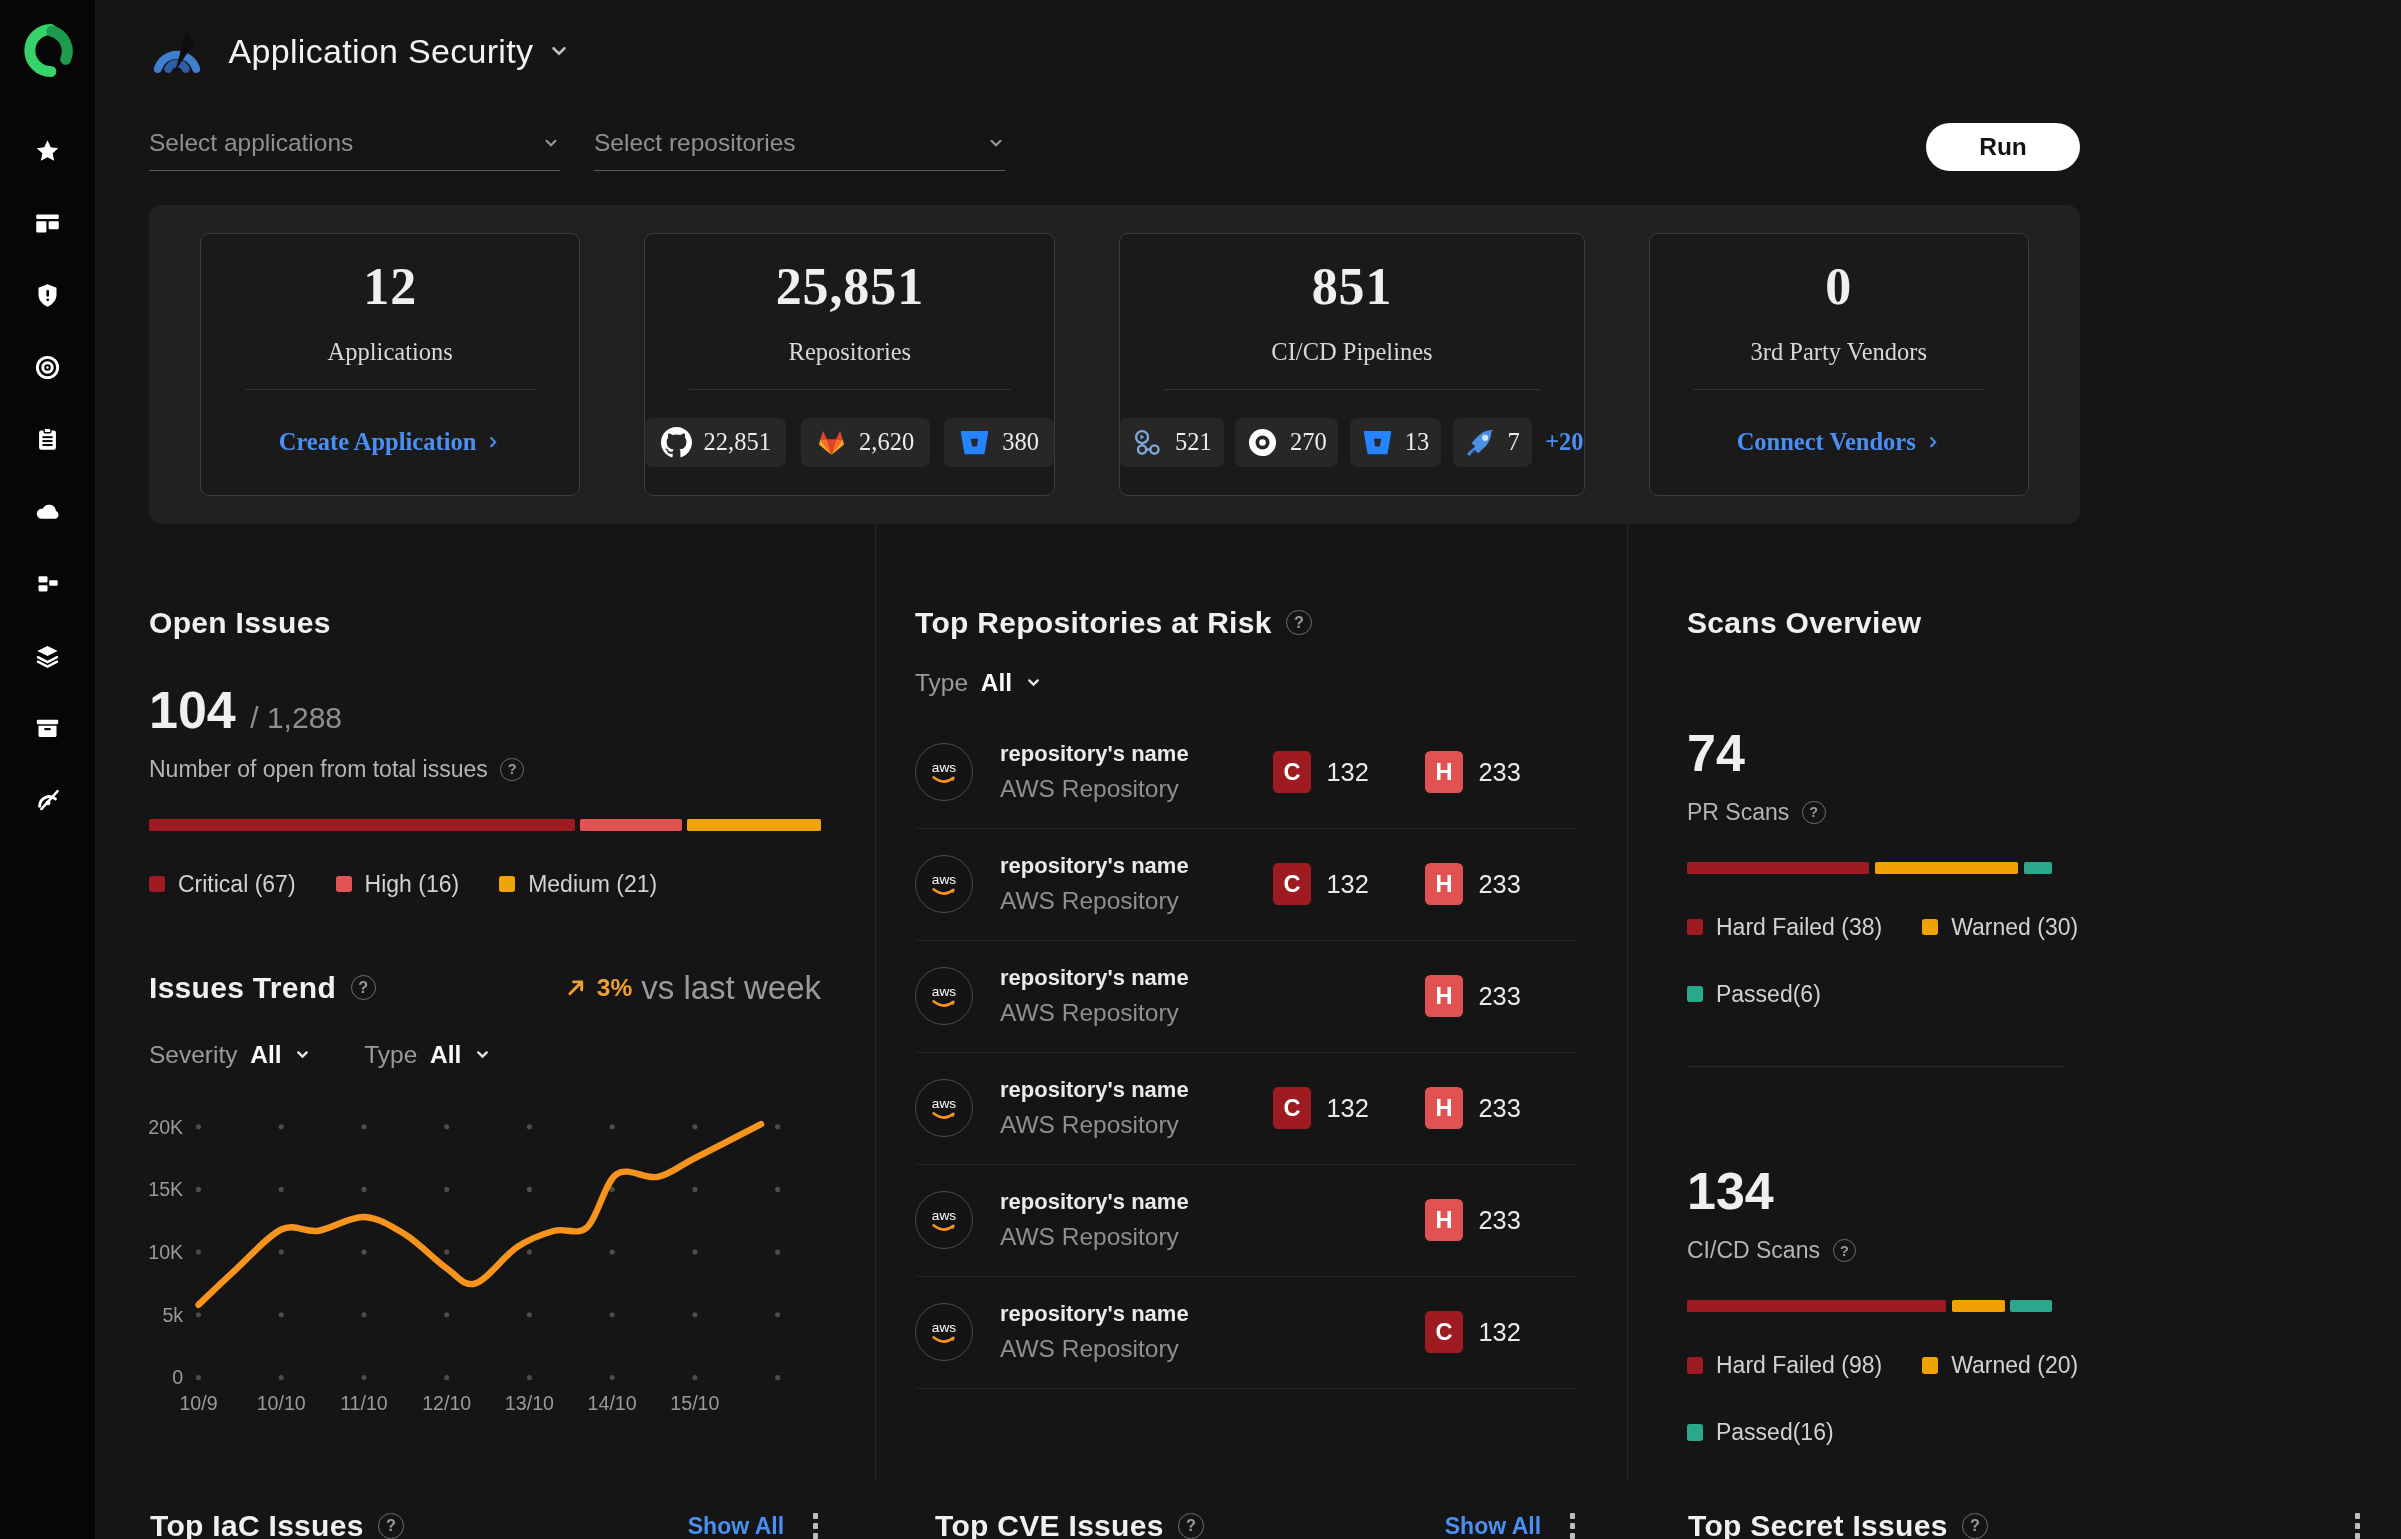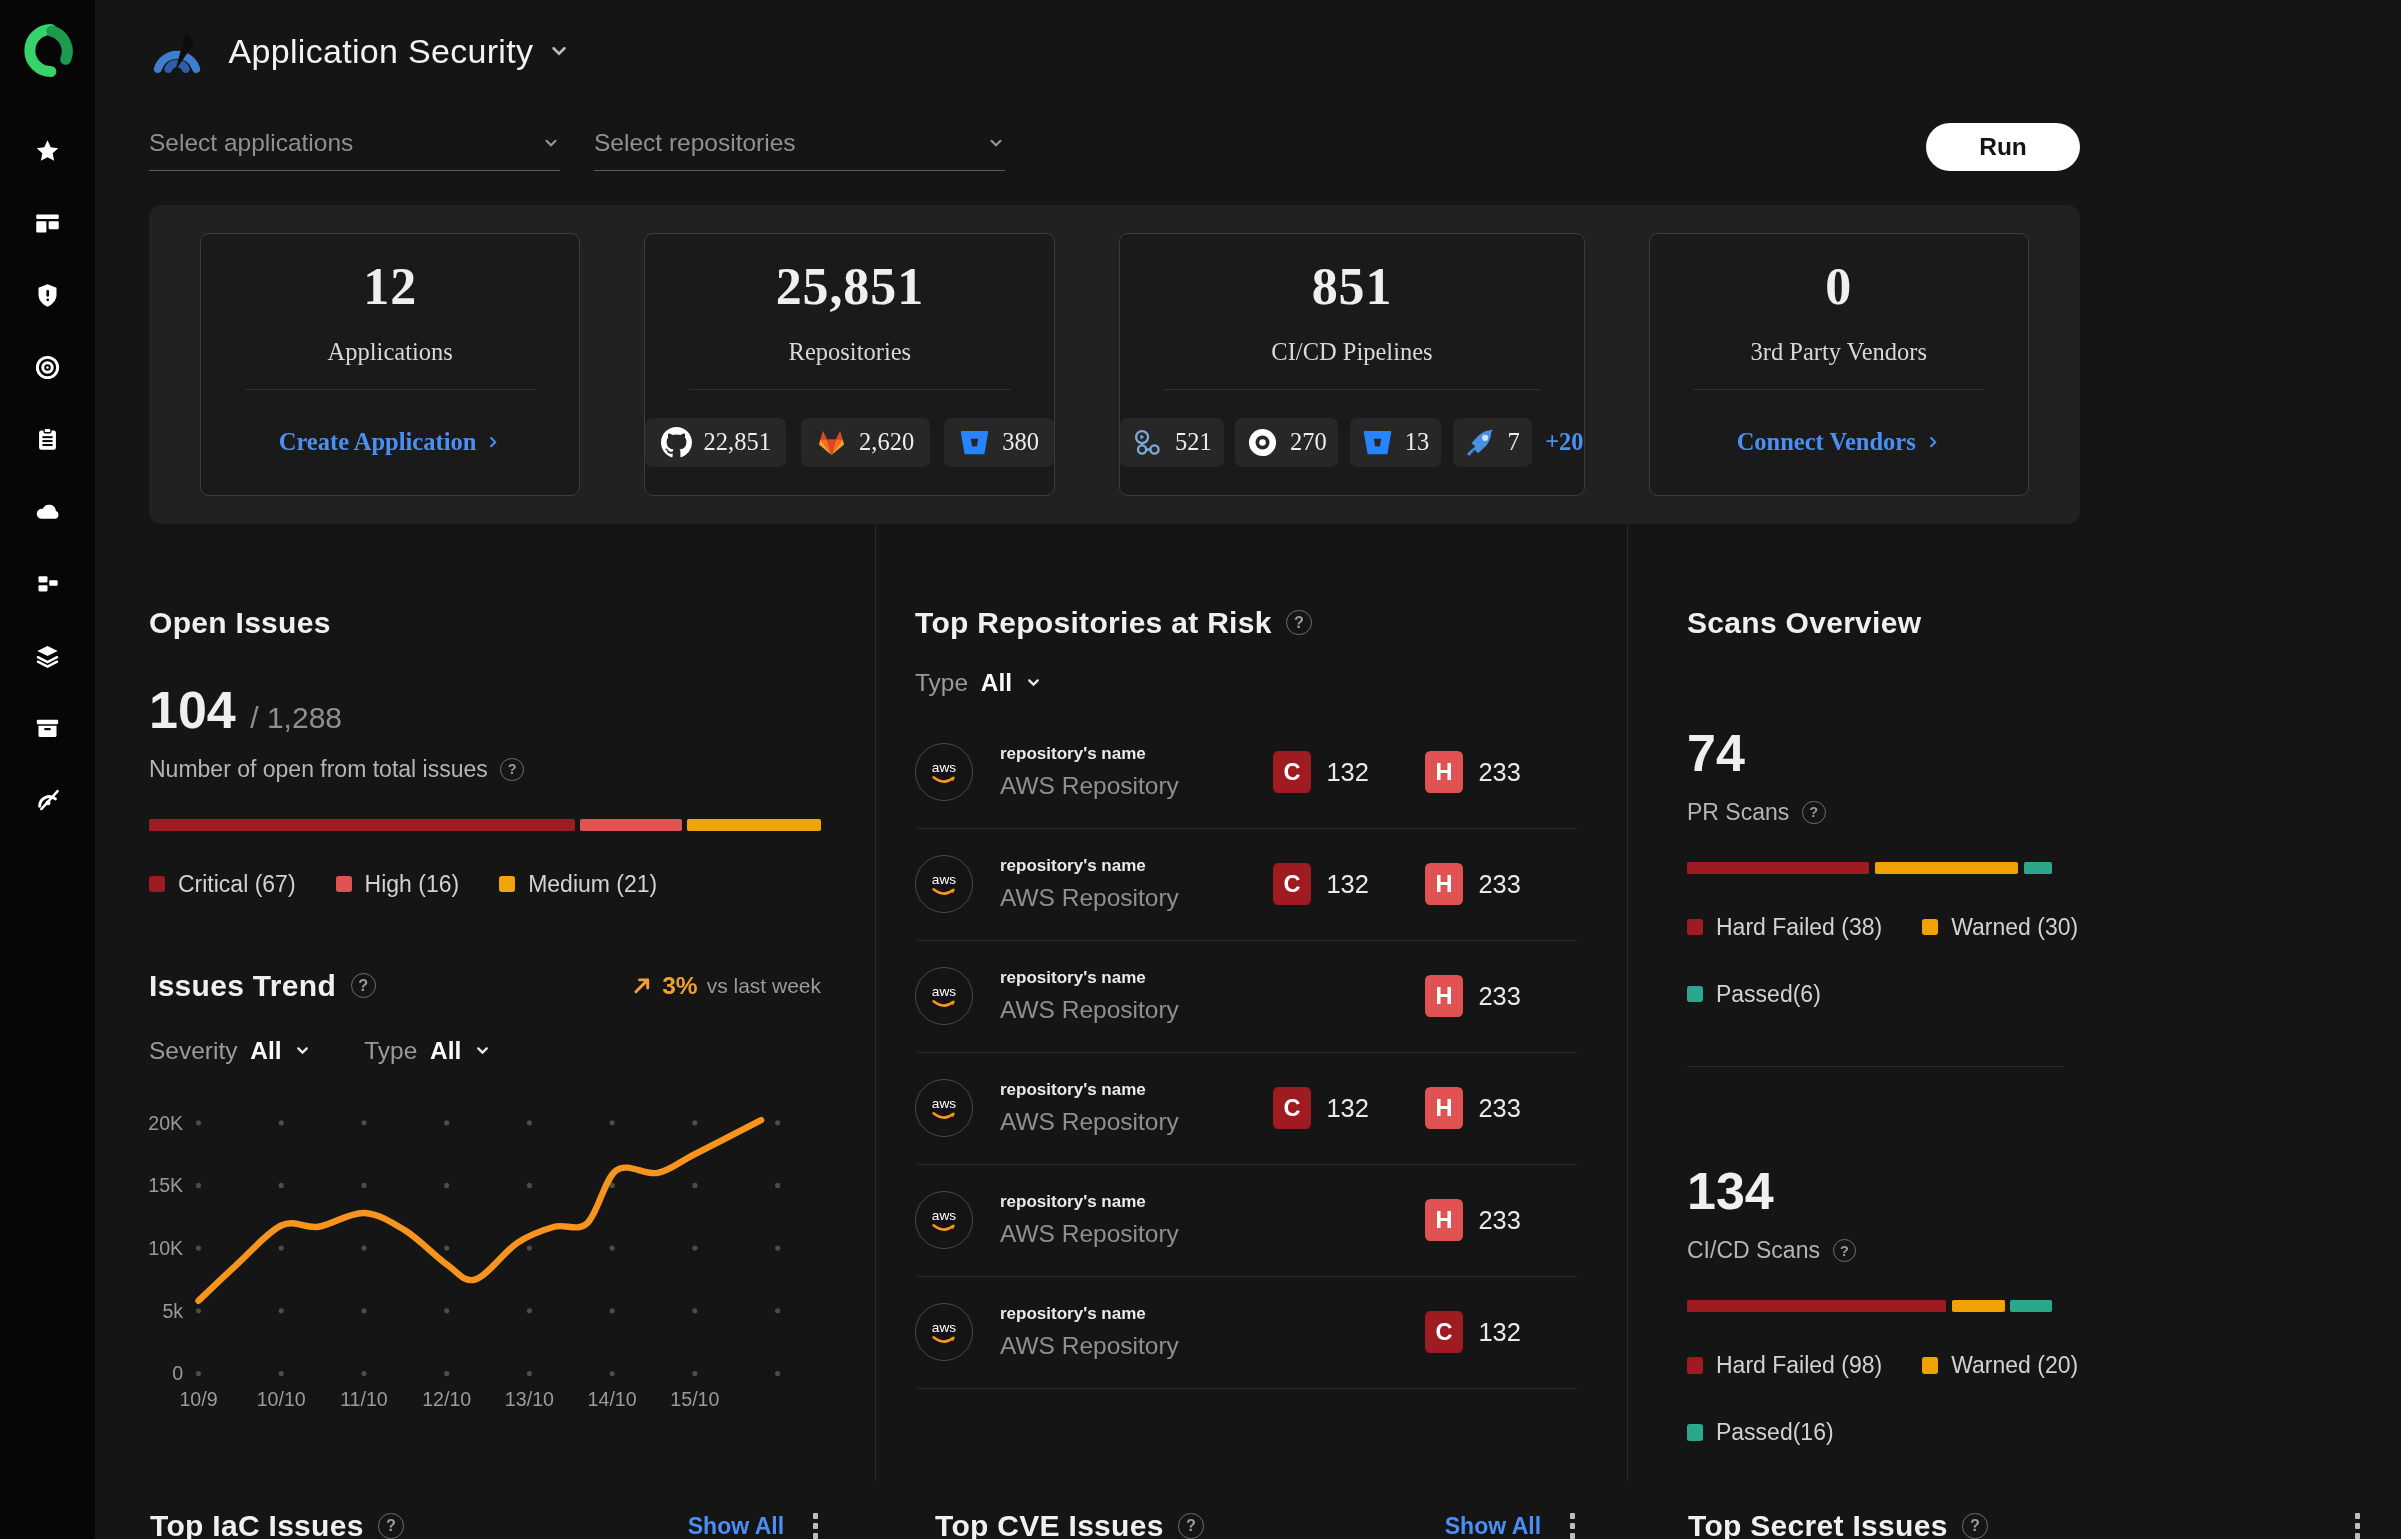--- a/index.html
+++ b/index.html
@@ -98,37 +98,37 @@
 
   .legend { display:flex; gap:40px; margin-top:40px; flex-wrap:wrap; }
   .legend-item { display:flex; align-items:center; font-size:23px; color:#d2d2d2; }
   .legend-item .sw { width:16.3px; height:16.3px; border-radius:2.7px; margin-right:12.7px; flex:none; }
 
   
   .trend-head { display:flex; align-items:center; margin-top:71px; }
   .trend-right { margin-left:auto; display:flex; align-items:center; gap:9px; }
   .trend-arrow { width:23.6px; height:23.6px; }
   .trend-delta { font-size:24.5px; font-weight:700; color:#f0a030; }
-  .trend-suffix { font-size:21px; color:#9a9a9a; }
+  .trend-suffix { font-size:33px; color:#9a9a9a; }
   .trend-filters { display:flex; gap:53px; margin-top:34px; align-items:center; }
   .filt { display:flex; align-items:center; gap:12.7px; cursor:pointer; }
   .filt-label { font-size:24.5px; color:#9a9a9a; }
   .filt-value { font-size:24.5px; font-weight:700; color:#fafafa; }
   .filt .chev { width:17px; height:17px; color:#e8e8e8; }
   .chart-wrap { margin-top:27px; }
 
   
   .type-filter { margin-top:29px; }
   .repo-list { margin-top:20px; }
   .repo-row { display:flex; align-items:center; height:112px; border-bottom:1.8px solid #242424; cursor:pointer; }
   .aws-avatar { width:58px; height:58px; border:1.8px solid #4b4b4b; border-radius:50%; background:#141414;
                 display:flex; align-items:center; justify-content:center; flex:none; }
   .aws-avatar svg { width:42px; height:42px; }
   .repo-texts { margin-left:27px; }
-  .repo-name { font-size:17px; font-weight:700; color:#eaeaea; }
+  .repo-name { font-size:22px; font-weight:700; color:#eaeaea; }
   .repo-sub { font-size:24.5px; color:#8f8f8f; margin-top:8.2px; }
   .badge-slots { margin-left:auto; display:flex; width:304px; }
   .badge-slot { width:152px; display:flex; align-items:center; }
   .sev-badge { width:38px; height:42px; border-radius:5.4px; display:flex; align-items:center; justify-content:center;
                font-size:23.6px; font-weight:700; color:#fff; flex:none; }
   .sev-badge.critical { background:#9e1b21; }
   .sev-badge.high { background:#e05352; }
   .badge-count { font-size:25.4px; color:#eaeaea; margin-left:15.4px; }
 
   

